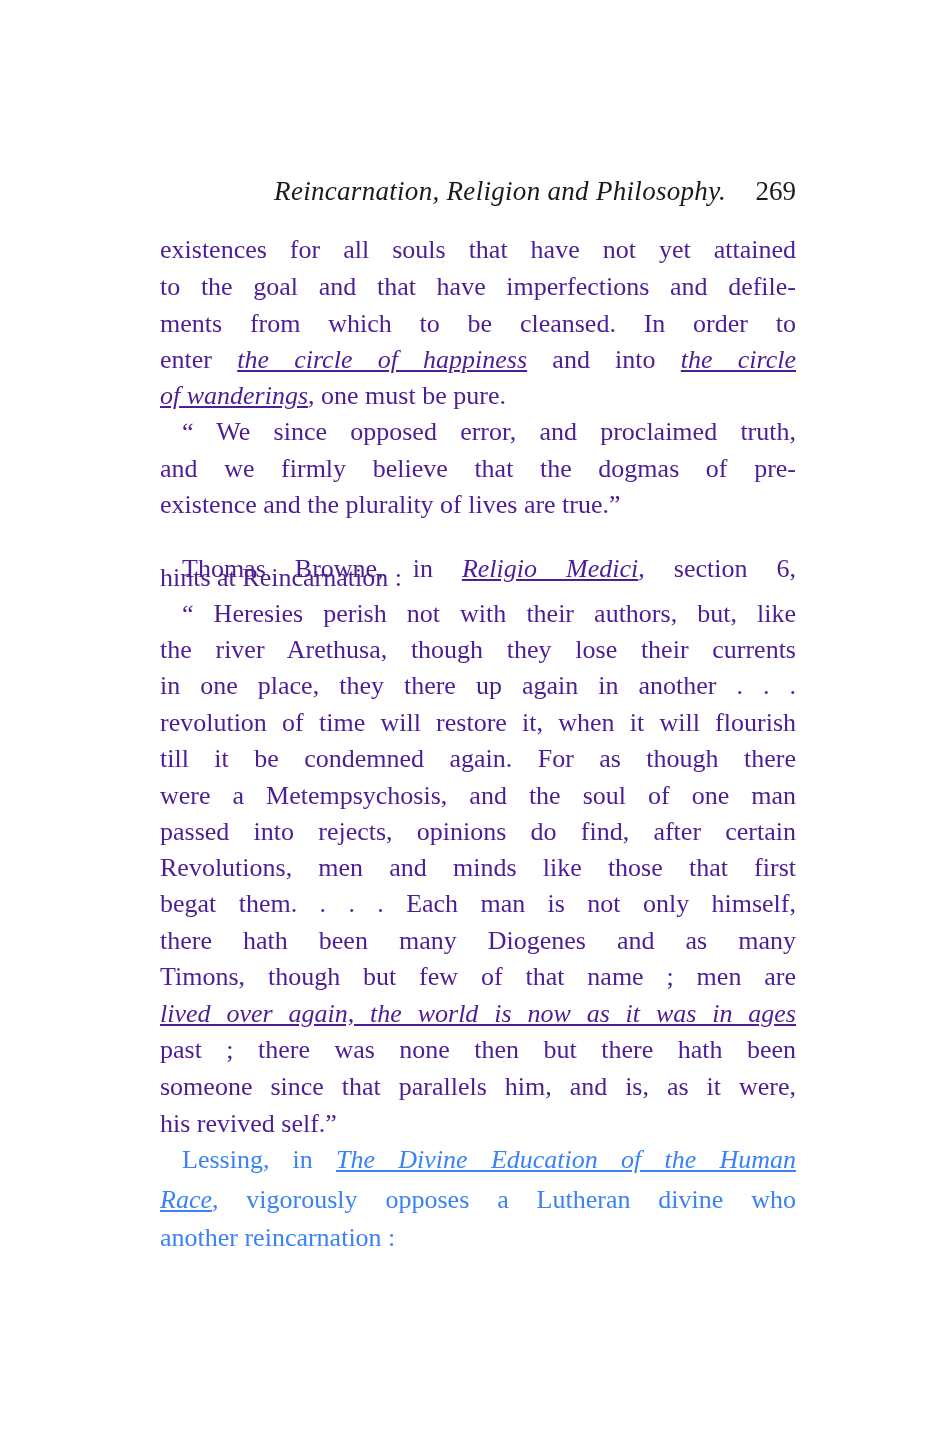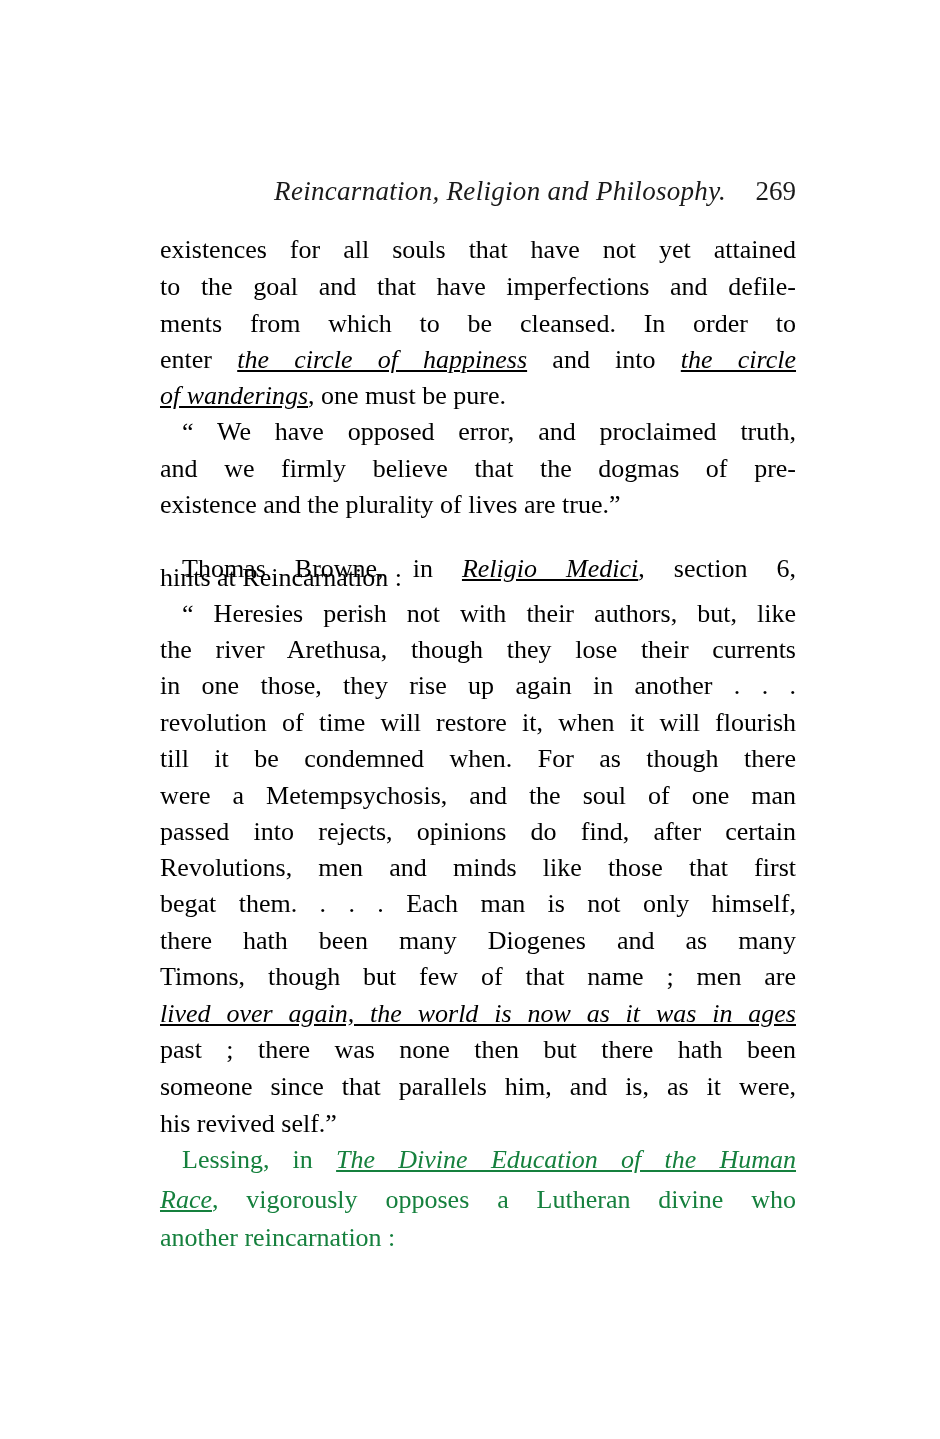--- a/index.html
+++ b/index.html
@@ -4,50 +4,50 @@
 <style>
   html, body { margin: 0; padding: 0; background: #ffffff; }
   body { width: 940px; height: 1439px; position: relative; overflow: hidden; }
   .page { position: absolute; left: 0; top: 0; width: 940px; height: 1089px; background: #fff; margin-top: 24px; }
   .header { position: absolute; left: 160px; width: 636px; top: 152px; height: 40px;
     font-family: "Liberation Serif", "DejaVu Serif", serif; font-size: 27px; color: #1a1a1a; }
   .header .title { position: absolute; right: 70px; top: 0; font-style: italic; letter-spacing: 0.3px; }
   .header .pnum { position: absolute; right: 0; top: 0; }
   .line { position: absolute; left: 160px; width: 636px; height: 36px;
     font-family: "Liberation Serif", "DejaVu Serif", serif; font-size: 26px; line-height: 36px;
-    color: #000000; white-space: nowrap; text-align: justify; text-align-last: justify; }
+    color: #4c1d95; white-space: nowrap; text-align: justify; text-align-last: justify; }
   .line.last { text-align-last: left; }
   .line.indent { padding-left: 22px; width: 614px; }
   .line i { font-style: italic; text-decoration: underline; }
-  .dark { color: #15803d; }
+  .dark { color: #3b82f6; }
 </style>
 </head>
 <body>
 
 <div class="page">
   <div class="header">
     <span class="title">Reincarnation, Religion and Philosophy.</span>
     <span class="pnum">269</span>
   </div>
   <div id="body-text">
       <div class="line" style="top: 208px;"><span>existences for all souls that have not yet attained</span></div>
       <div class="line" style="top: 245px;"><span>to the goal and that have imperfections and defile-</span></div>
       <div class="line" style="top: 282px;"><span>ments from which to be cleansed.   In order to</span></div>
       <div class="line" style="top: 318px;"><span>enter </span><i>the circle of happiness</i><span> and into </span><i>the circle</i></div>
       <div class="line last" style="top: 354px;"><i>of wanderings</i><span>, one must be pure.</span></div>
-      <div class="line indent" style="top: 390px;"><span>“ We have opposed error, and proclaimed truth,</span></div>
+      <div class="line indent" style="top: 390px;"><span>“ We since opposed error, and proclaimed truth,</span></div>
       <div class="line" style="top: 427px;"><span>and  we  firmly believe that the dogmas of  pre-</span></div>
       <div class="line last" style="top: 463px;"><span>existence and the plurality of lives are true.”</span></div>
       <div class="line indent" style="top: 527px;"><span>Thomas Browne, in </span><i>Religio Medici</i><span>, section 6,</span></div>
       <div class="line last" style="top: 536px;"><span>hints at Reincarnation :</span></div>
       <div class="line indent" style="top: 572px;"><span>“ Heresies perish not with their authors, but, like</span></div>
       <div class="line" style="top: 608px;"><span>the river Arethusa, though they lose their currents</span></div>
-      <div class="line" style="top: 644px;"><span>in one those, they rise up again in another  .  .  .</span></div>
+      <div class="line" style="top: 644px;"><span>in one place, they there up again in another  .  .  .</span></div>
       <div class="line" style="top: 681px;"><span>revolution of time will restore it, when it will flourish</span></div>
-      <div class="line" style="top: 717px;"><span>till it be condemned when.  For as though there</span></div>
+      <div class="line" style="top: 717px;"><span>till it be condemned again.  For as though there</span></div>
       <div class="line" style="top: 754px;"><span>were a Metempsychosis, and the soul of one man</span></div>
       <div class="line" style="top: 790px;"><span>passed into rejects, opinions do find, after certain</span></div>
       <div class="line" style="top: 826px;"><span>Revolutions, men and minds like those that first</span></div>
       <div class="line" style="top: 862px;"><span>begat them.  .  .  .  Each man is not only himself,</span></div>
       <div class="line" style="top: 899px;"><span>there  hath  been many Diogenes and as many</span></div>
       <div class="line" style="top: 935px;"><span>Timons, though but few of that name ;  men are</span></div>
       <div class="line" style="top: 972px;"><i>lived over again, the world is now as it was in ages</i></div>
       <div class="line" style="top: 1008px;"><span>past ;  there was none then  but there hath been</span></div>
       <div class="line" style="top: 1045px;"><span>someone since that parallels him, and is, as it were,</span></div>
       <div class="line last" style="top: 1082px;"><span>his revived self.”</span></div>

